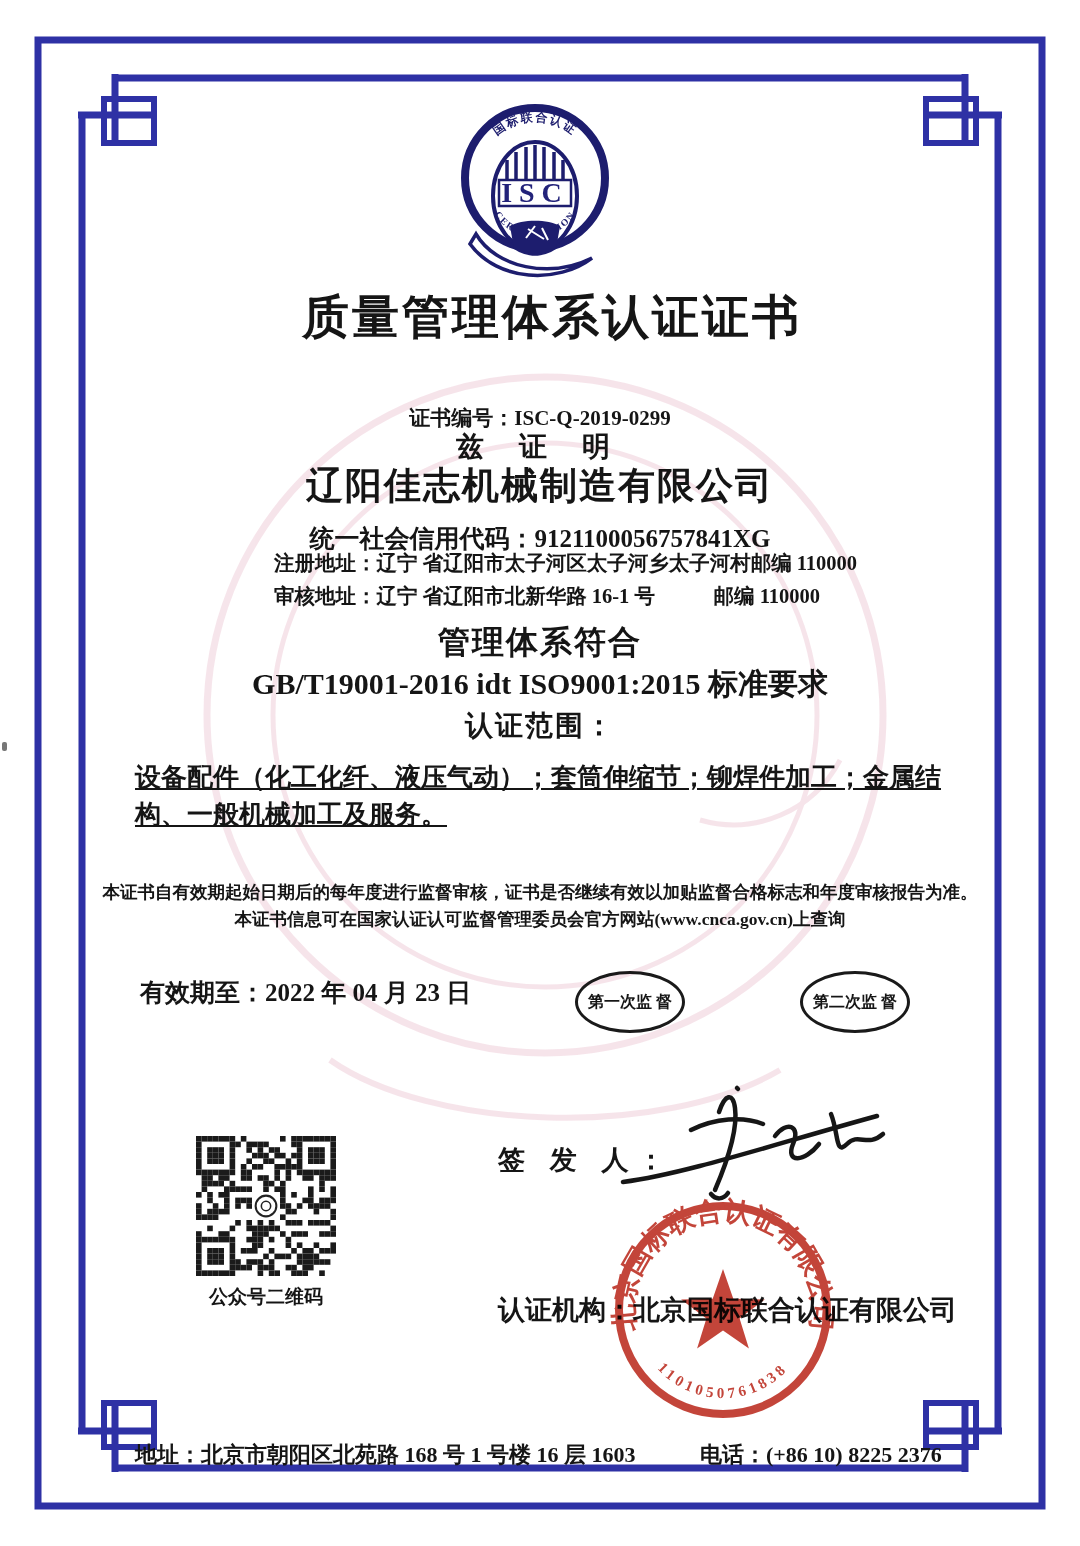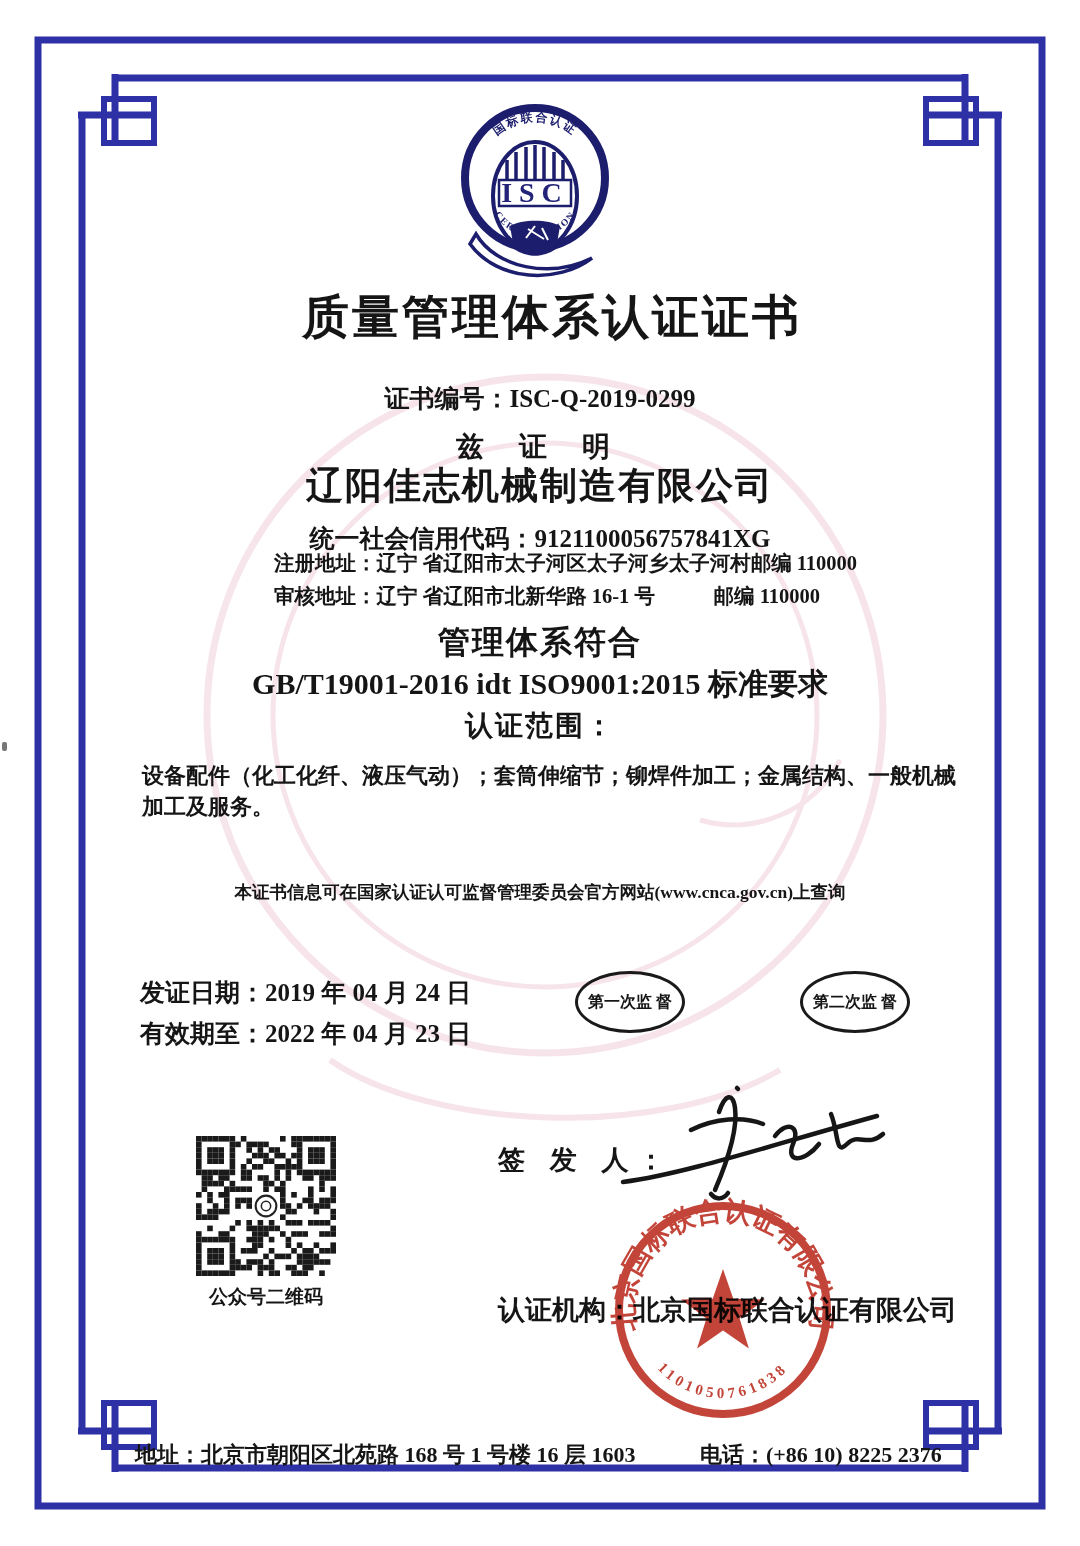--- a/index.html
+++ b/index.html
@@ -4,31 +4,31 @@
 <style>
   html,body{margin:0;padding:0;}
   body{
     width:1080px;height:1546px;background:#ffffff;position:relative;
     font-family:"Liberation Serif","DejaVu Serif",serif;color:#151515;
     overflow:hidden;
   }
   .abs{position:absolute;}
   .cw{left:0;width:1080px;text-align:center;}
   .title{top:286px;font-size:47px;font-weight:900;letter-spacing:3px;padding-left:12px;}
-  .certno{top:382px;font-size:25px;font-weight:700;font-family:Liberation Serif, serif;}
+  .certno{top:404px;font-size:21px;font-weight:700;font-family:Liberation Serif, serif;}
   .certify{top:428px;font-size:28px;font-weight:800;letter-spacing:14px;}
   .company{top:461px;font-size:37px;font-weight:800;letter-spacing:2px;}
   .credit{top:522px;font-size:25px;font-weight:700;}
   .addr-block{left:242px;top:549px;width:578px;font-size:20.5px;font-weight:700;}
   .addr-row{display:flex;margin-bottom:5px;white-space:nowrap;margin-left:32px;}
   .addr-postal{margin-left:auto;}
   .conform{top:621px;font-size:32px;font-weight:800;letter-spacing:2px;}
   .standard{top:664px;font-size:30px;font-weight:600;}
   .scopelabel{top:707px;font-size:28px;font-weight:800;letter-spacing:2px;}
-  .scope{top:760px;left:142px;width:818px;font-size:22px;font-weight:700;line-height:1.42;text-align:left;}
+  .scope{top:760px;left:135px;width:818px;font-size:26px;font-weight:700;line-height:1.42;text-align:left;text-decoration:underline;}
   .notes{top:879px;font-size:17.5px;font-weight:700;line-height:1.55;}
   .dates{left:140px;top:976px;font-size:25px;font-weight:800;}
   .dates .row{margin-bottom:8px;white-space:nowrap;}
   .badge{width:104px;height:56px;border:3px solid #1a1a1a;border-radius:50%;
          display:flex;justify-content:center;align-items:center;
          font-size:16px;font-weight:800;line-height:1.25;}
   .badge1{left:575px;top:971px;}
   .badge2{left:800px;top:971px;}
   .qr-caption{left:166px;top:1284px;width:200px;text-align:center;font-size:19px;font-weight:700;}
   .signer{left:498px;top:1142px;font-size:27px;font-weight:700;letter-spacing:9px;white-space:nowrap;}
@@ -122,27 +122,25 @@
     <span class="addr-postal">邮编 110000</span>
   </div>
 </div>
 
 <div class="abs cw conform">管理体系符合</div>
 <div class="abs cw standard">GB/T19001-2016 idt ISO9001:2015 标准要求</div>
 <div class="abs cw scopelabel">认证范围：</div>
 <div class="abs scope">设备配件（化工化纤、液压气动）；套筒伸缩节；铆焊件加工；金属结构、一般机械加工及服务。</div>
 
 <div class="abs cw notes">
+  <div>本证书自有效期起始日期后的每年度进行监督审核，证书是否继续有效以加贴监督合格标志和年度审核报告为准。</div>
   <div>本证书信息可在国家认证认可监督管理委员会官方网站(www.cnca.gov.cn)上查询</div>
 </div>
 
 <div class="abs dates">
-  <div class="row">
-    <span>发证日期：</span><span>2019 年 04 月 24 日</span>
-  </div>
   <div class="row">
     <span>有效期至：</span><span>2022 年 04 月 23 日</span>
   </div>
 </div>
 
 <div class="abs badge badge1">
   <div>第一次</div>
   <div>监  督</div>
 </div>
 <div class="abs badge badge2">

